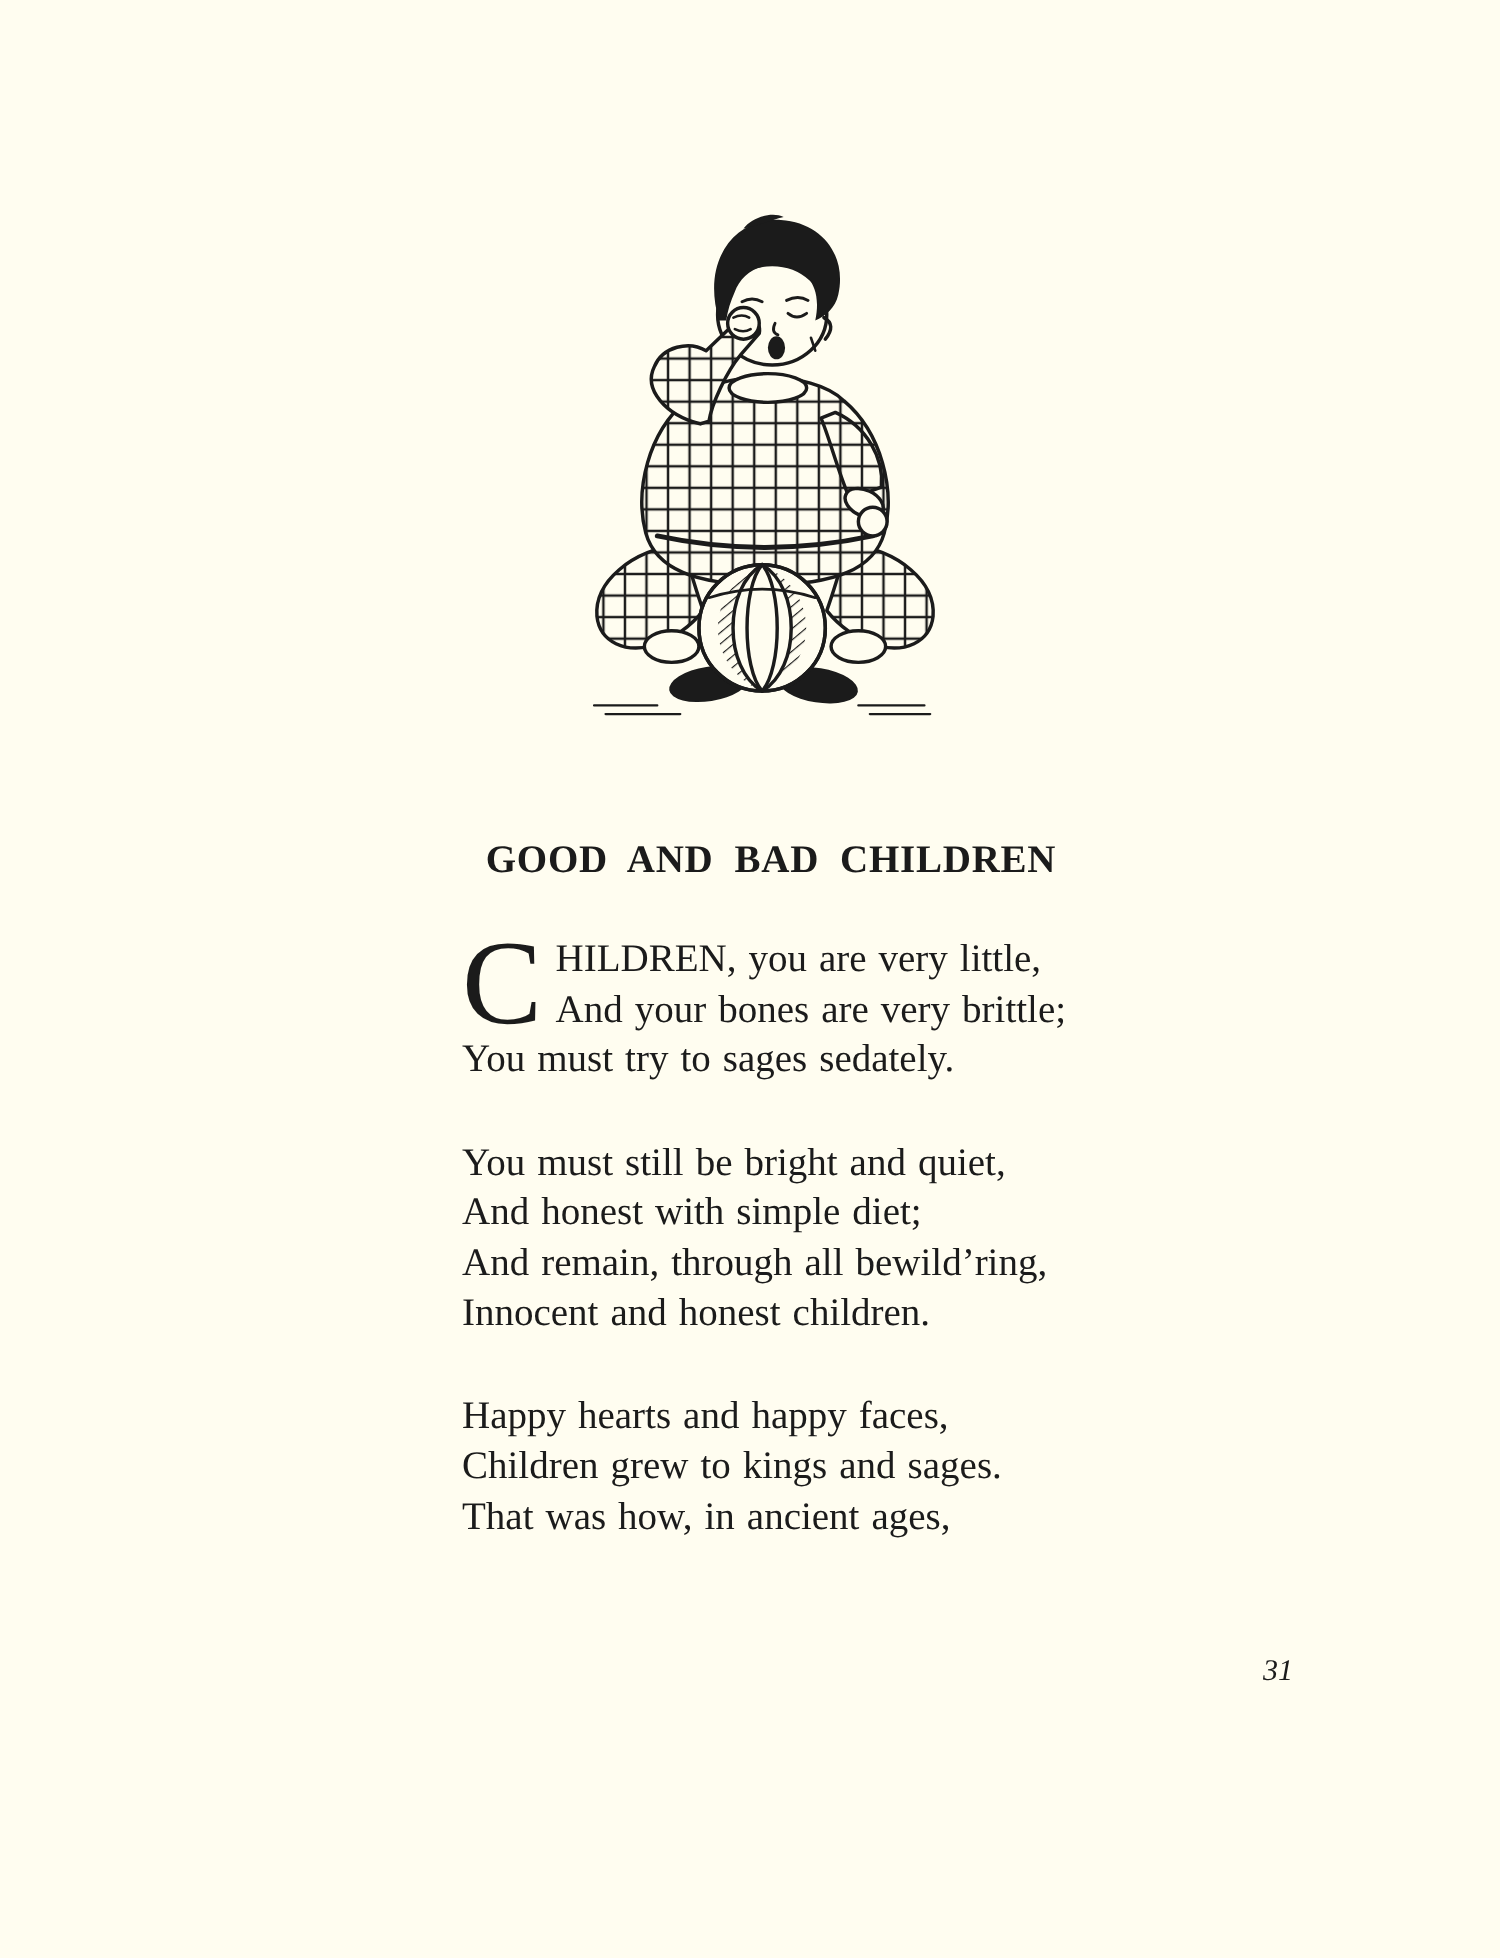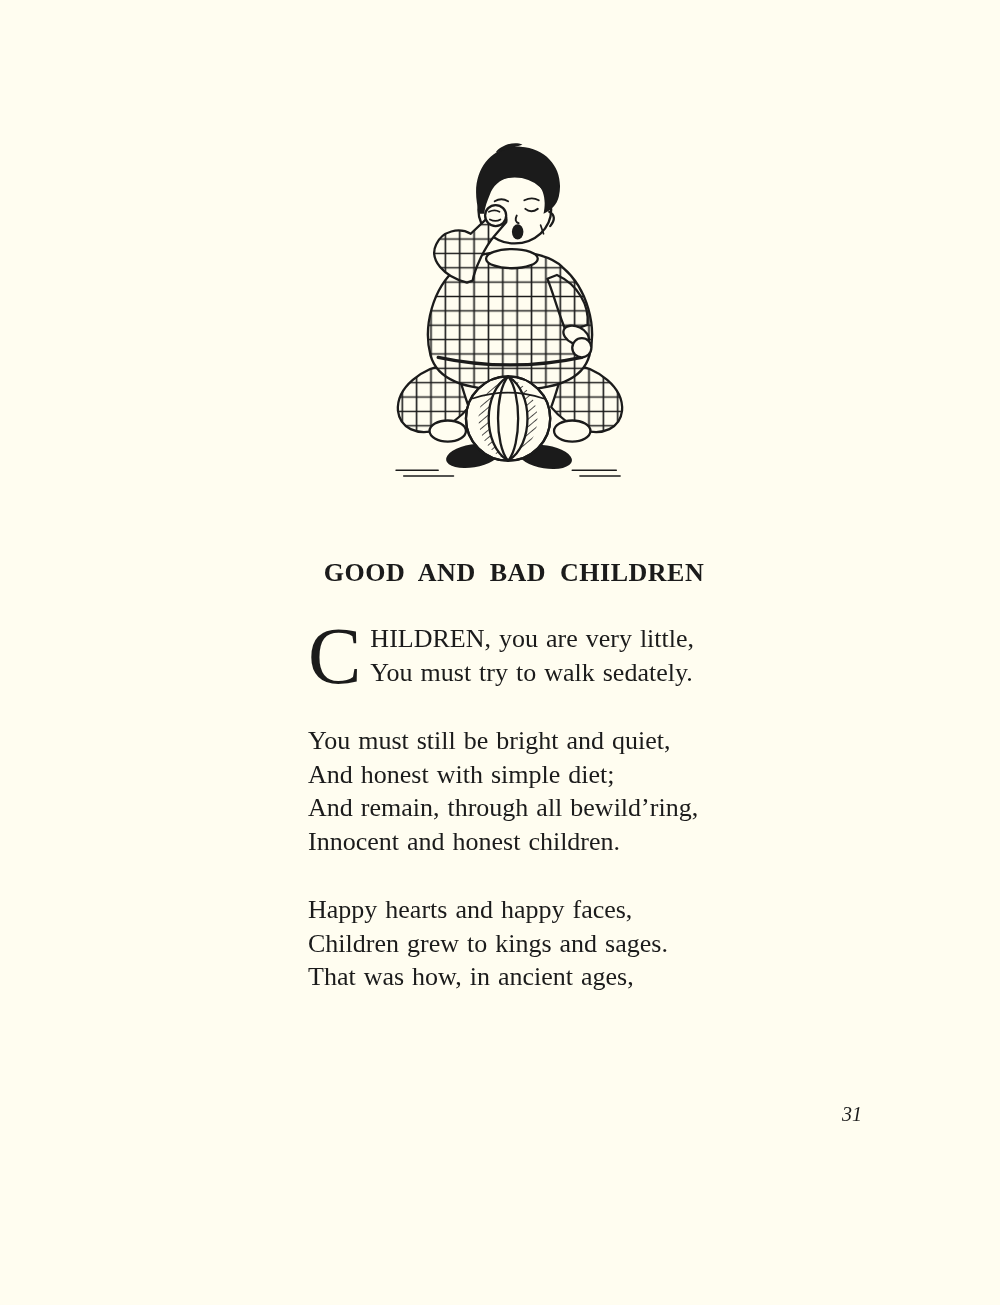--- a/index.html
+++ b/index.html
@@ -122,21 +122,22 @@
       </g>
     </svg>
   </figure>
 
   <main class="content">
     <h1 class="title">GOOD AND BAD CHILDREN</h1>
 
     <div class="stanza">
       <span class="dropcap">C</span>
       <div class="line">HILDREN, you are very little,</div>
-      <div class="line">You must try to walk sedately.</div>
+      <div class="line">And your bones are very brittle;</div>
+      <div class="line">You must try to sages sedately.</div>
     </div>
 
     <div class="stanza">
       <div class="line">You must still be bright and quiet,</div>
       <div class="line">And honest with simple diet;</div>
       <div class="line">And remain, through all bewild’ring,</div>
       <div class="line">Innocent and honest children.</div>
     </div>
 
     <div class="stanza">

